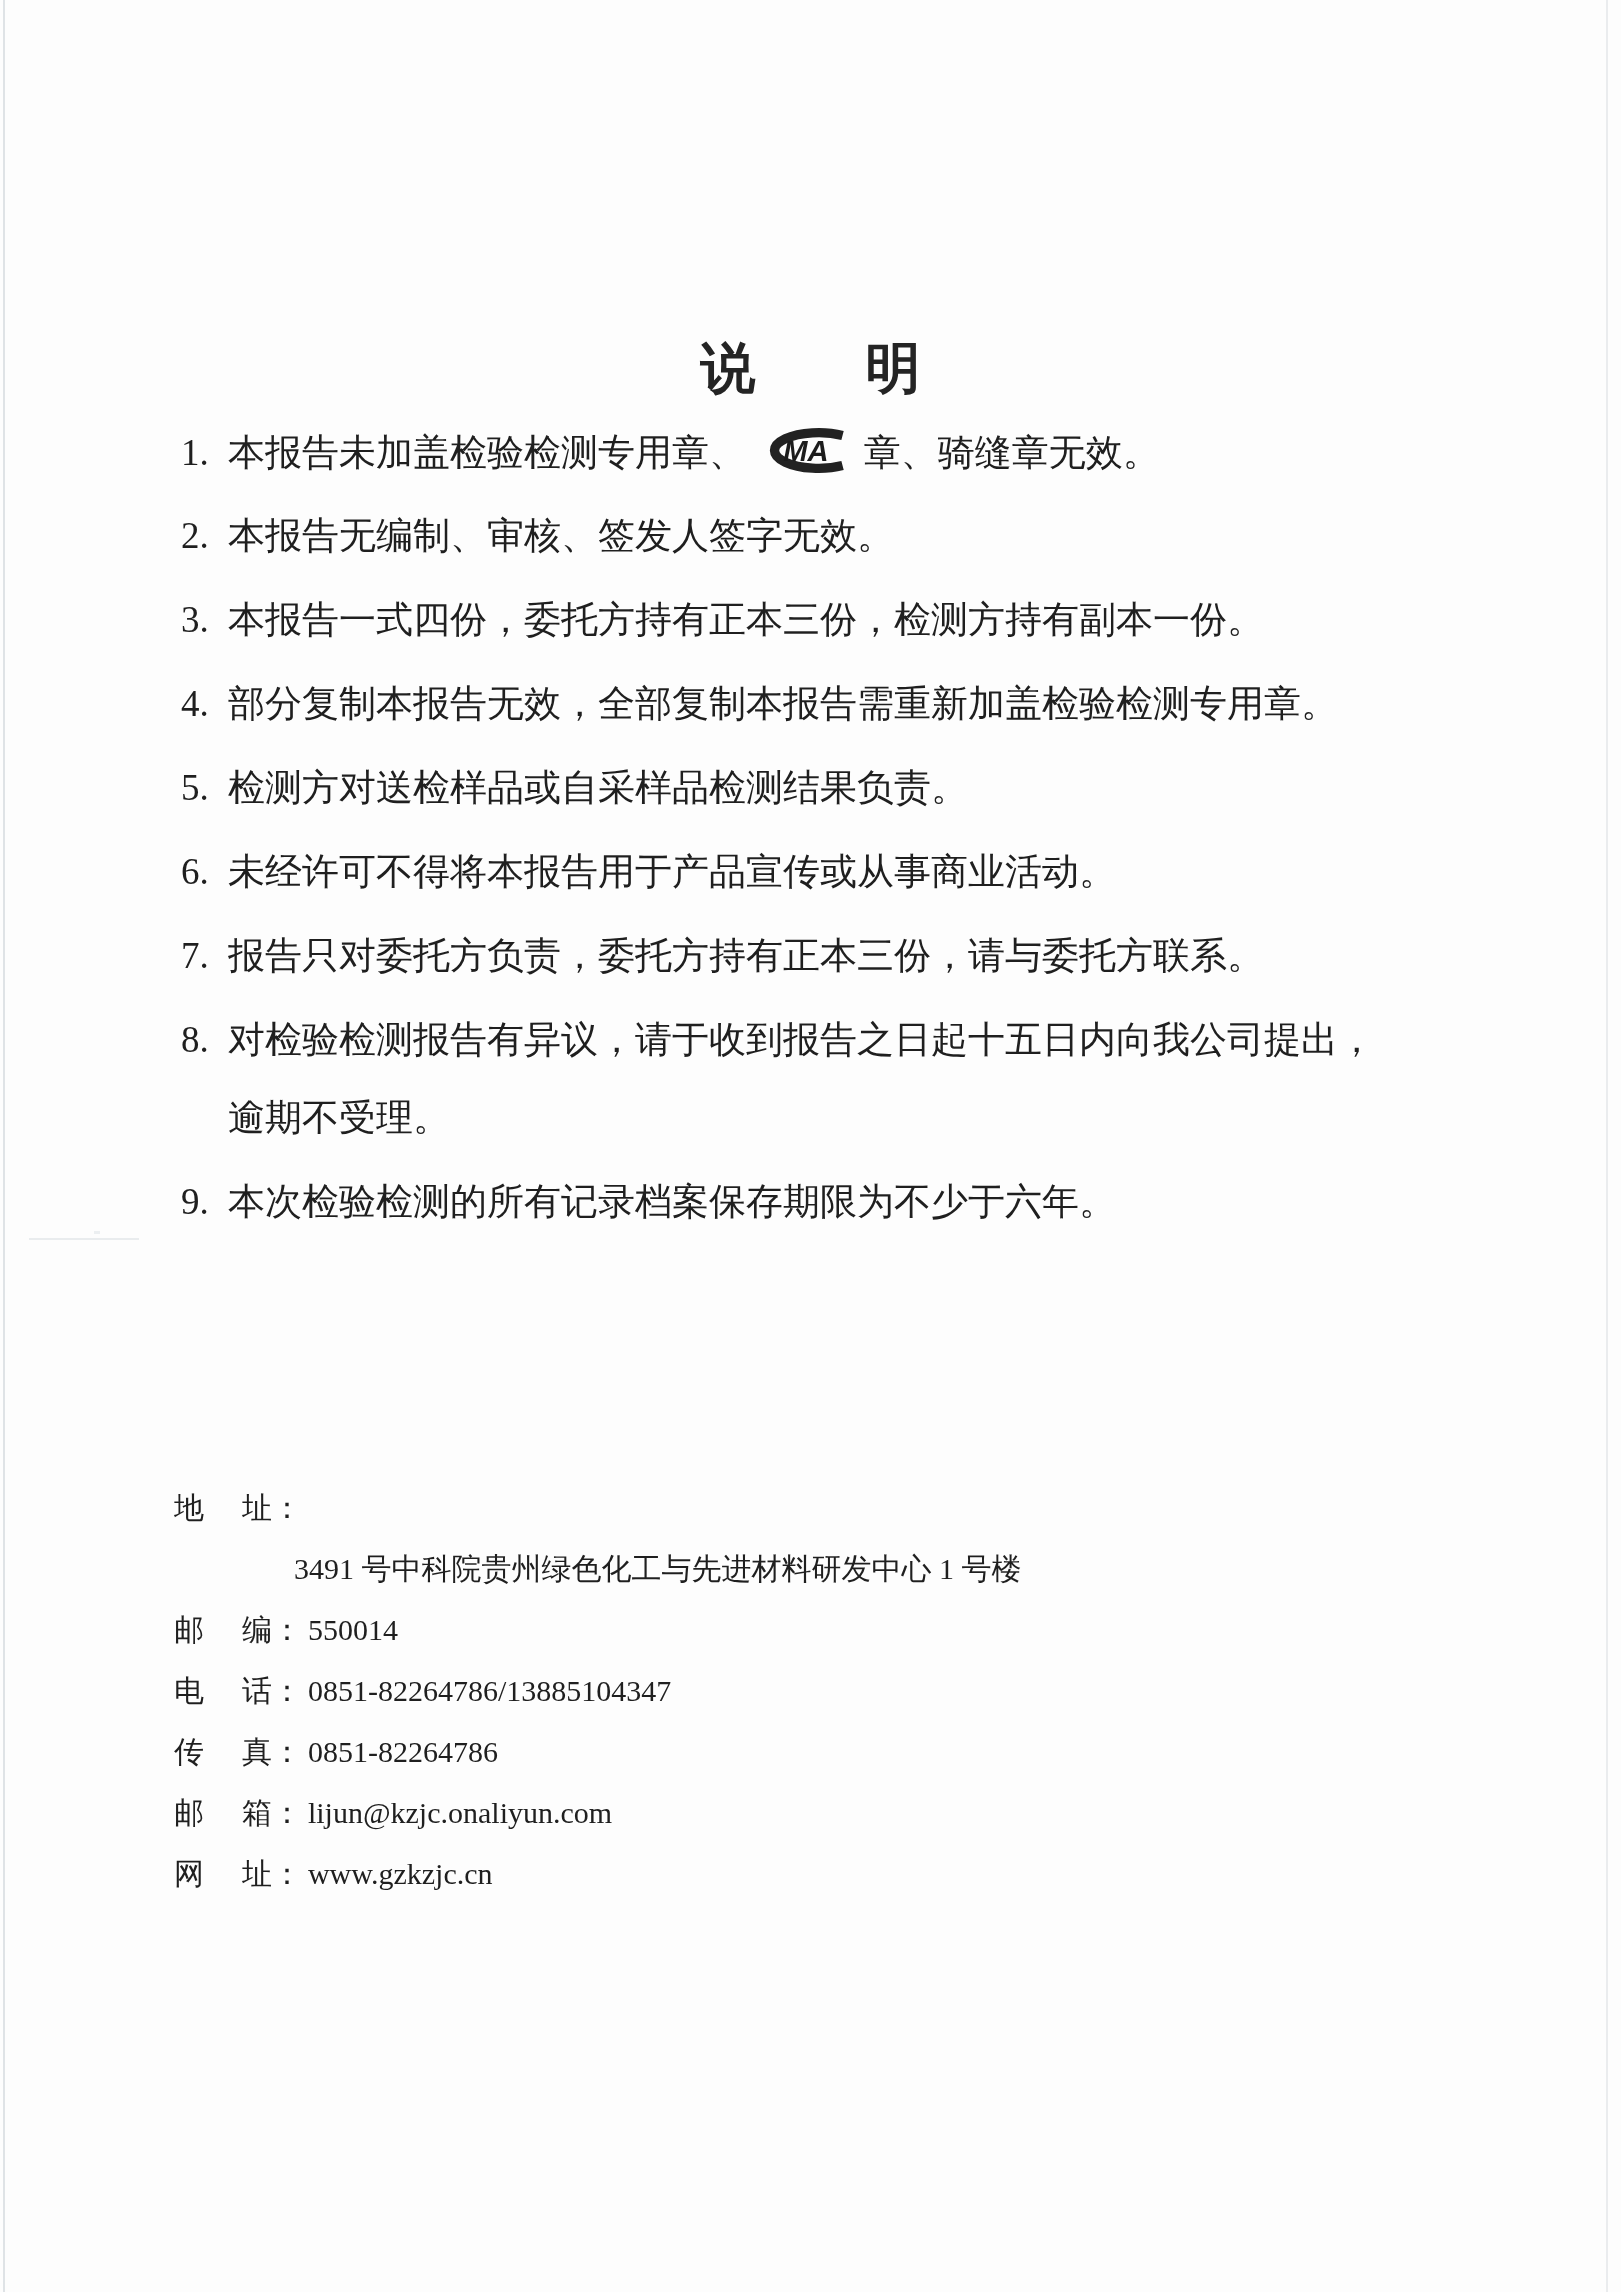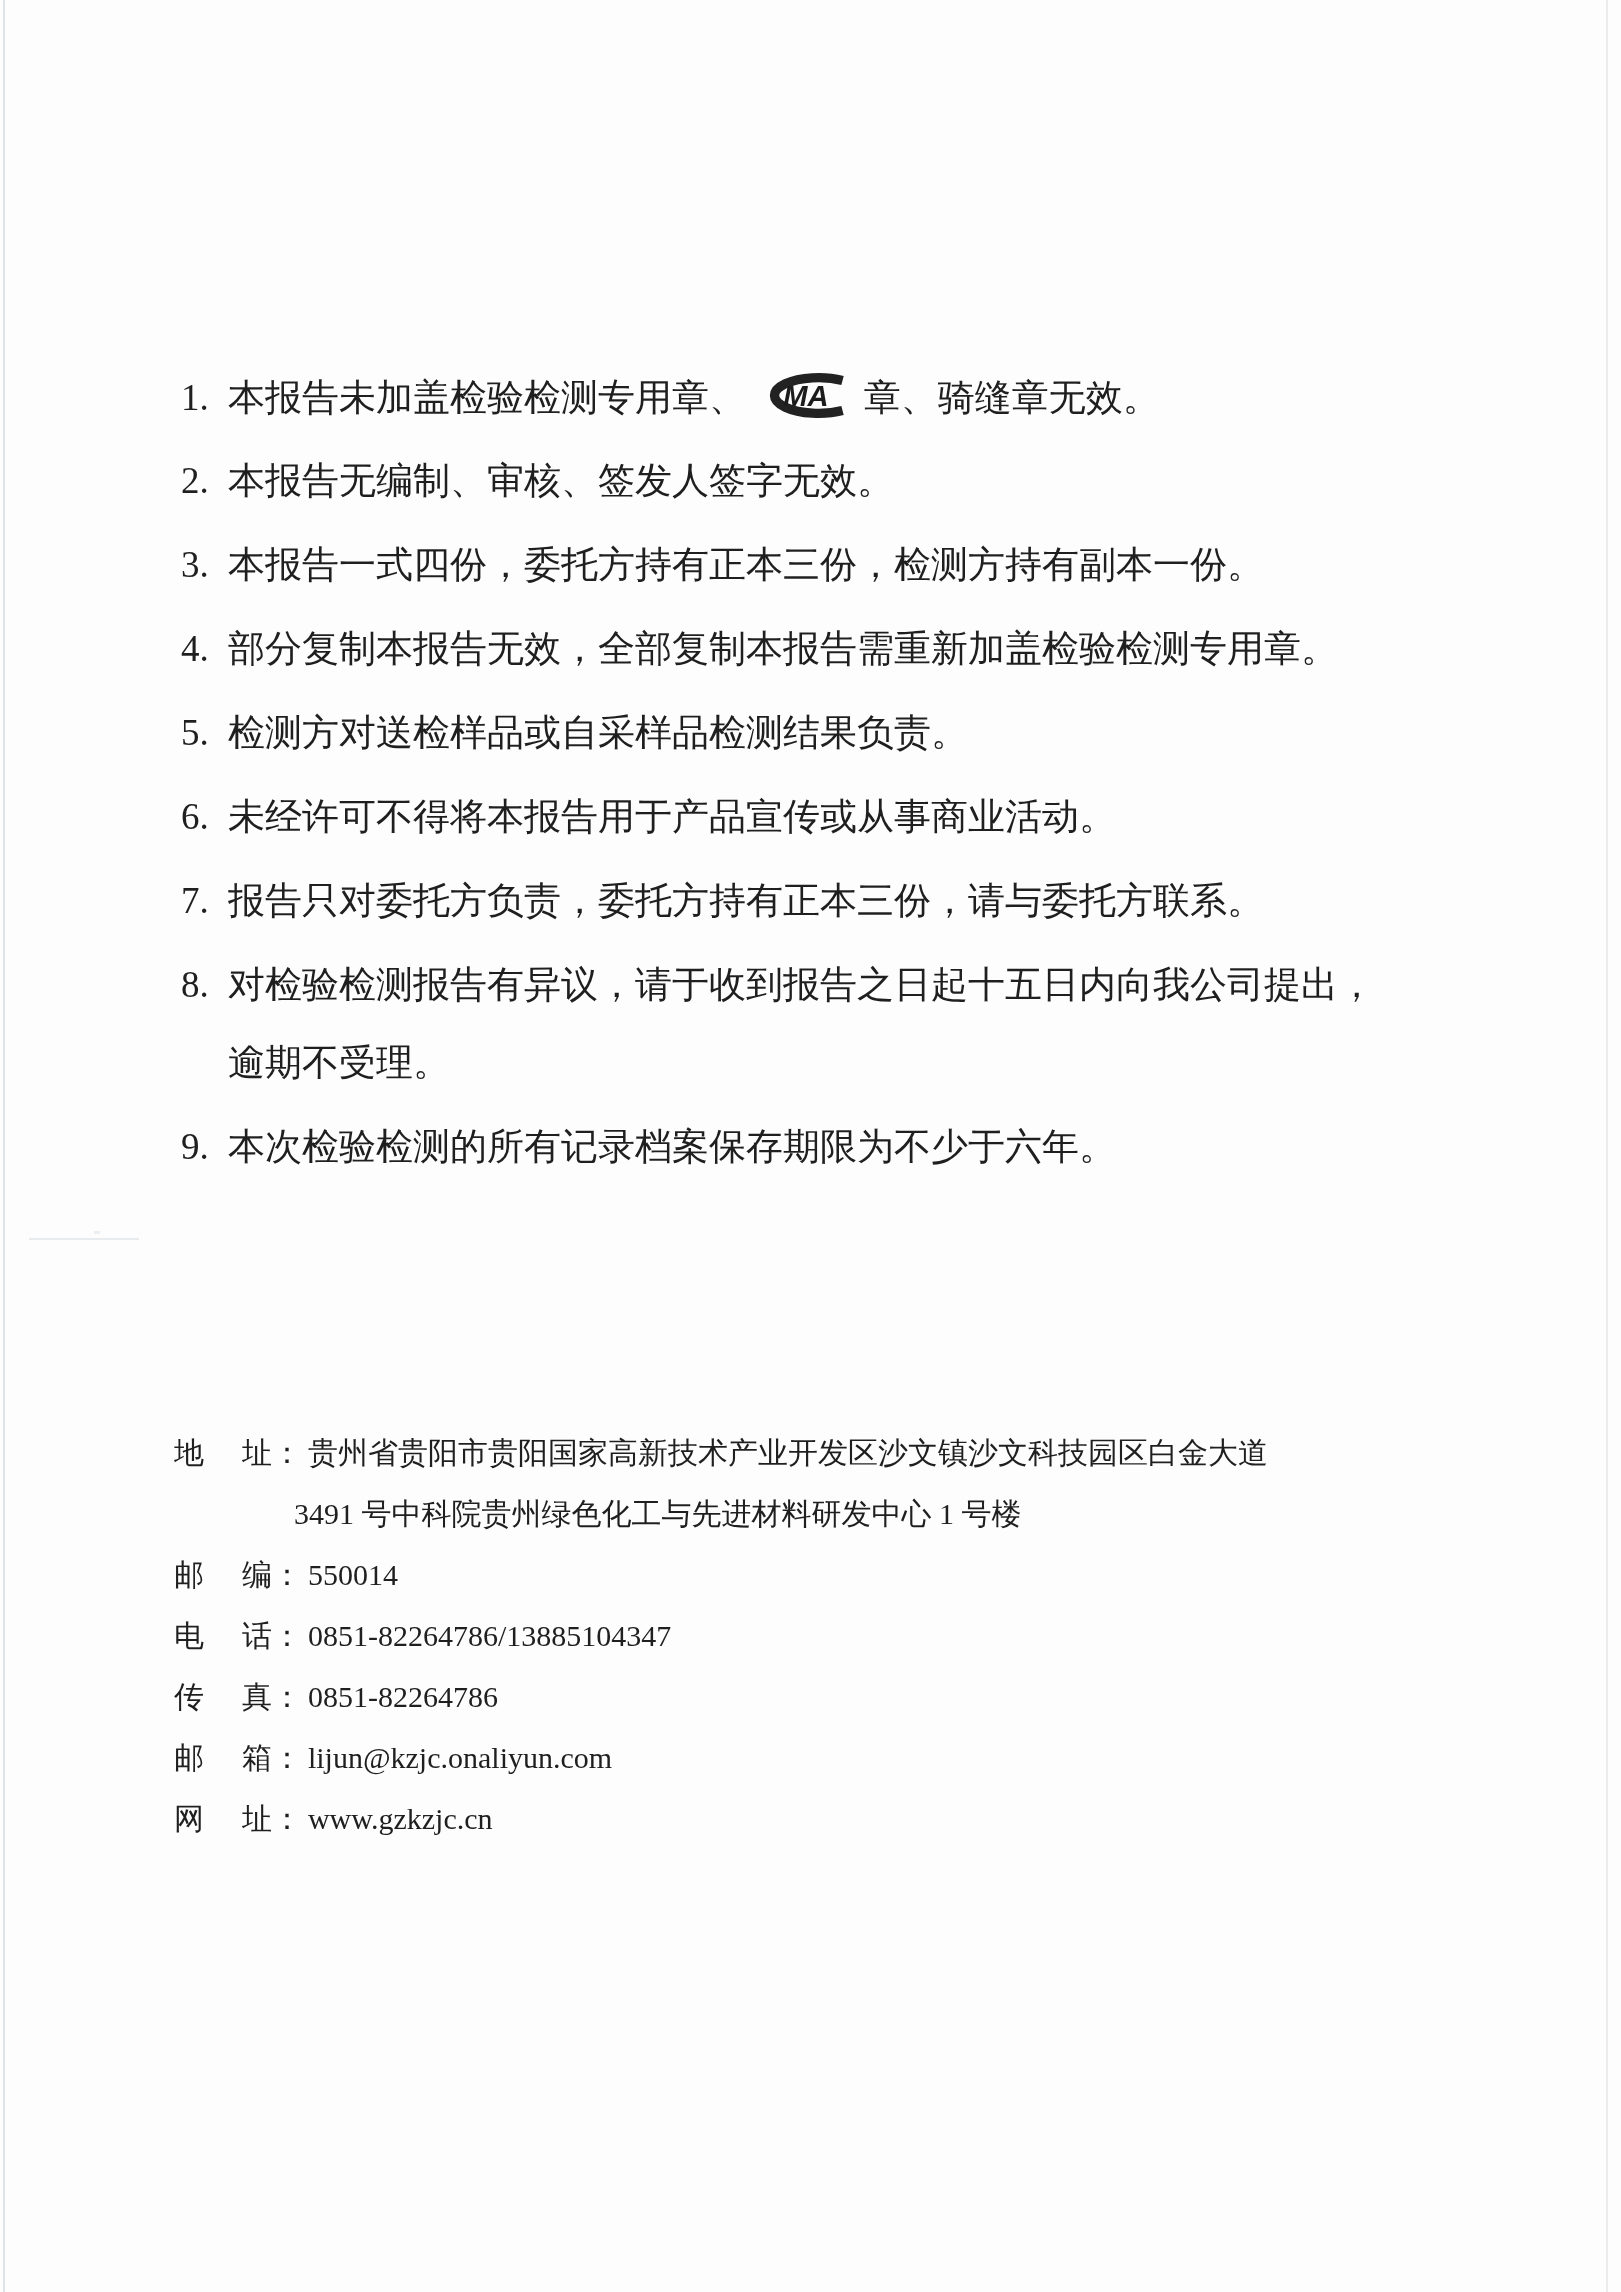--- a/index.html
+++ b/index.html
@@ -55,20 +55,21 @@
 </head>
 <body>
 
 <div class="artifact edge-left"></div>
 <div class="artifact edge-right"></div>
 <div class="artifact smudge-h"></div>
 <div class="artifact smudge-dot"></div>
 
 <div class="page">
 
+  <div class="doc-title">说　　明</div>
 
   <div class="notes">
 
     <div class="note-item">
       <span class="note-num">1.</span>
       <span class="note-txt"><span>本报告未加盖检验检测专用章、</span><span class="cma"><svg viewBox="0 0 110 50" width="108" height="47" style="font-size:38px">
               <path d="M 96 9 A 47 19 0 1 0 96 41" fill="none" stroke="#222" stroke-width="10"></path>
               <text x="57" y="36" font-size="31" font-weight="bold" text-anchor="middle" font-family="Liberation Sans, sans-serif" fill="#1c1c1c">MA</text>
             </svg></span><span>章、骑缝章无效。</span></span>
     </div>
@@ -117,21 +118,20 @@
 
   <div class="company">
 
 
     <div class="contact-row">
       <span class="clabel">
           <span>地</span>
           <span>址</span>
         </span>
         <span class="colon">：</span>
-        <span class="cvalue">贵州省贵阳市贵阳国家高新技术产业开发区沙文镇沙文科技园区白金大道</span>
     </div>
     <div class="addr-line2">3491 号中科院贵州绿色化工与先进材料研发中心 1 号楼</div>
 
     <div class="contact-row">
       <span class="clabel">
           <span>邮</span>
           <span>编</span>
         </span>
         <span class="colon">：</span>
         <span class="cvalue">550014</span>

